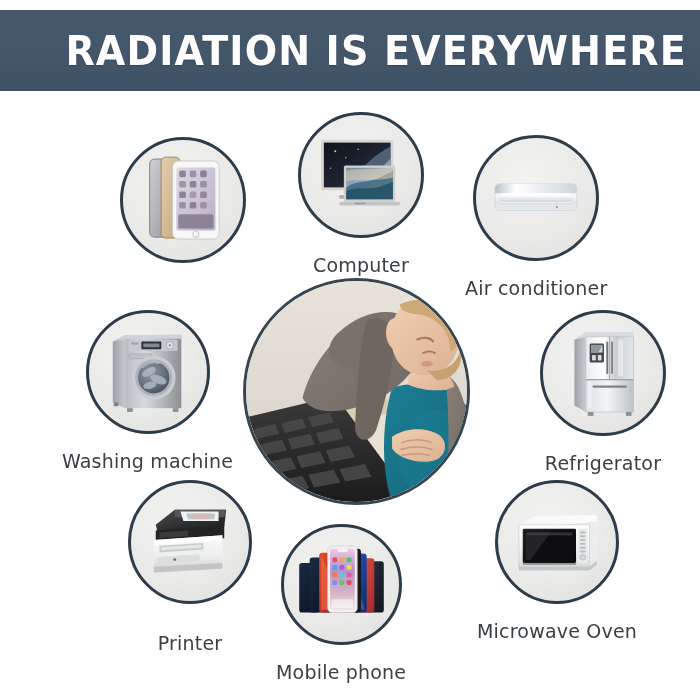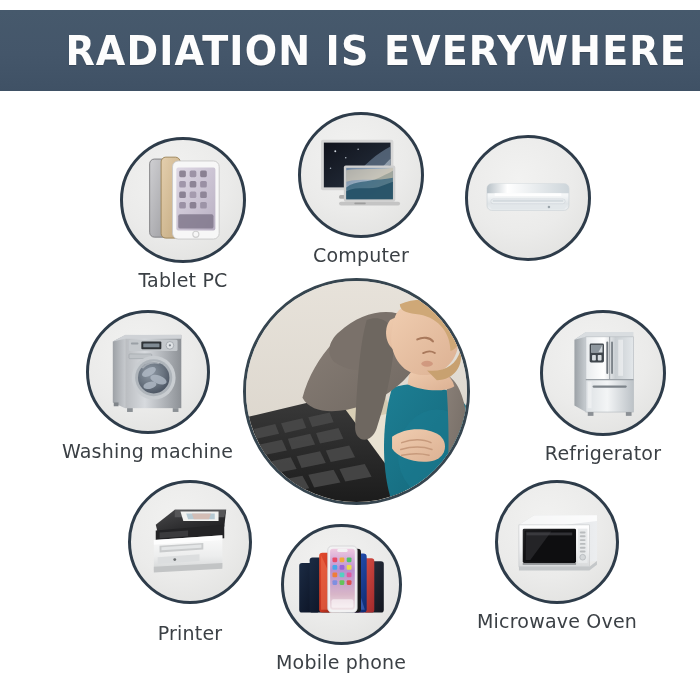--- a/index.html
+++ b/index.html
@@ -31,21 +31,21 @@
   .node{position:absolute;display:flex;flex-direction:column;align-items:center;}
   .bubble{
     border-radius:50%;
     background:radial-gradient(circle at 42% 34%,#f2f2f1 0%,#ebebea 52%,#dededc 100%);
     border:3px solid #2e3c4a;
     box-sizing:border-box;
     position:relative;overflow:hidden;
     display:flex;align-items:center;justify-content:center;
   }
   .label{
-    margin-top:6px;
+    margin-top:16px;
     color:#3b4045;
     font-size:19px;
     letter-spacing:.2px;
     white-space:nowrap;
     font-family:"DejaVu Sans", sans-serif;
   }
   .art{position:absolute;left:0;top:0;width:100%;height:100%;}
 
   
   .hero{
@@ -185,21 +185,20 @@
           <rect x="70" y="54" width="7" height="7" rx="1.6" fill="#a59bae"></rect>
           <rect x="81" y="54" width="7" height="7" rx="1.6" fill="#8f8698"></rect>
           <rect x="59" y="65" width="7" height="7" rx="1.6" fill="#9b91a5"></rect>
           <rect x="70" y="65" width="7" height="7" rx="1.6" fill="#8a8193"></rect>
           <rect x="81" y="65" width="7" height="7" rx="1.6" fill="#9d94a7"></rect>
         </g>
         <rect x="58" y="78" width="37" height="15" rx="2" fill="#7d7488" opacity=".8"></rect>
         <circle cx="76.5" cy="99" r="3.2" fill="none" stroke="#cfcfcf" stroke-width="1.2"></circle>
       </svg>
     </div>
-    <div class="label">Tablet PC</div>
   </div>
 
   <div class="node" style="left:298px;top:112px;">
     <div class="bubble" style="width:126px;height:126px;">
       <svg class="art" viewBox="0 0 126 126">
         <defs>
           <linearGradient id="monG" x1="0" y1="0" x2="1" y2="1">
             <stop offset="0" stop-color="#10131c"></stop>
               <stop offset="55%" stop-color="#1d2430"></stop>
               <stop offset="1" stop-color="#2b3545"></stop>
@@ -252,20 +251,21 @@
         </defs>
         <rect x="20" y="48" width="86" height="28" rx="5" fill="url(#acG)" stroke="#cdd3d7" stroke-width="0.8"></rect>
         <path d="M20,53 C20,50 22,48 25,48 L101,48 C104,48 106,50 106,53 L106,58 L20,58 Z" fill="url(#acTopG)"></path>
         <rect x="24" y="64" width="78" height="5" rx="2.5" fill="#eaeef0" stroke="#ccd3d8" stroke-width="0.6"></rect>
         <rect x="26" y="65.4" width="74" height="1.4" fill="#c4ccd2" opacity=".8"></rect>
         <path d="M22,70 L104,70 L101,75 L25,75 Z" fill="#e2e7ea"></path>
         <circle cx="85" cy="72.4" r="1.3" fill="#9aa4ab"></circle>
         <rect x="28" y="58" width="70" height="3" fill="#ffffff" opacity=".85"></rect>
       </svg>
     </div>
+    <div class="label">Air conditioner</div>
   </div>
 
   <div class="node" style="left:62px;top:310px;">
     <div class="bubble" style="width:124px;height:124px;">
       <svg class="art" viewBox="0 0 124 124">
         <defs>
           <linearGradient id="wmBody" x1="0" y1="0" x2="1" y2="0">
             <stop offset="0" stop-color="#b9bcc0"></stop>
               <stop offset="35%" stop-color="#d7dade"></stop>
             <stop offset="75%" stop-color="#a9adb2"></stop>

